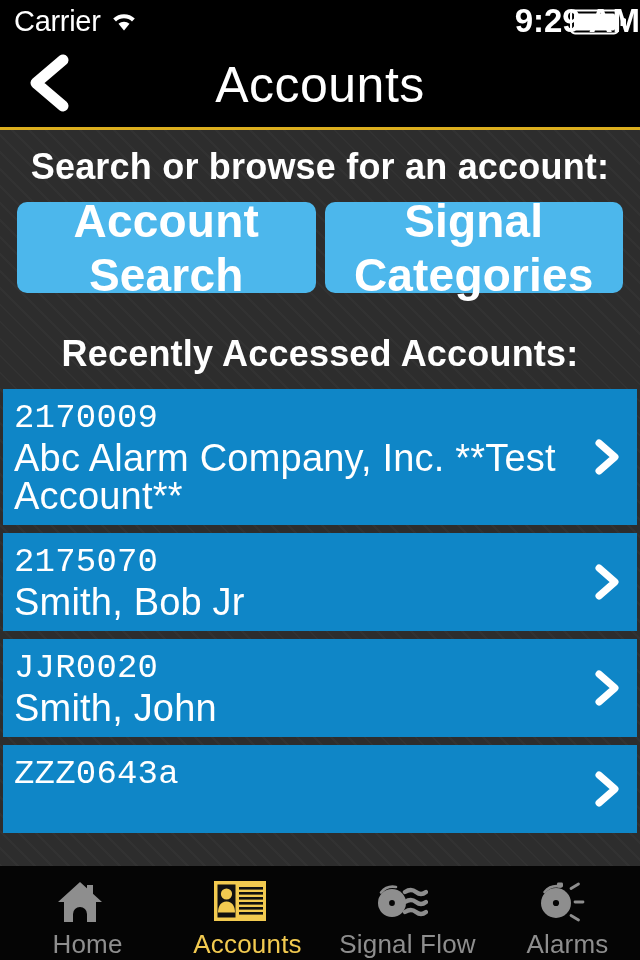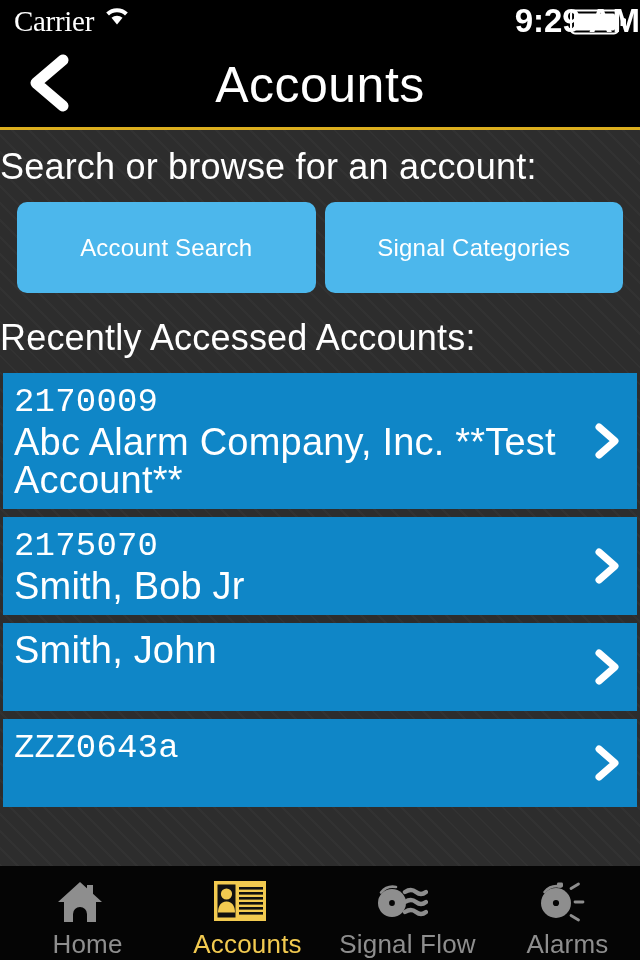--- a/index.html
+++ b/index.html
@@ -9,21 +9,21 @@
     font-family:"Liberation Sans", sans-serif;
     overflow:hidden;
   }
   .phone { position:relative; width:640px; height:960px; background:#000; }
 
   
   .statusbar {
     position:absolute; left:0; top:0; width:640px; height:42px;
     background:#000; color:#fff;
   }
-  .sb-left { position:absolute; left:14px; top:4px; display:flex; align-items:flex-start; gap:8px;font-family:Liberation Serif, serif; }
+  .sb-left { position:absolute; left:14px; top:4px; display:flex; align-items:flex-end; gap:8px; }
   .sb-carrier { font-size:29px; letter-spacing:-0.3px; line-height:34px; }
   .sb-center {
     position:absolute; left:0; top:4px; width:640px; text-align:right;
     font-size:33px; font-weight:bold; line-height:34px;
   }
   .sb-right { position:absolute; right:14px; top:9px; display:flex; align-items:center; }
 
   
   .navbar {
     position:absolute; left:0; top:42px; width:640px; height:85px;
@@ -50,33 +50,33 @@
     background-image:repeating-linear-gradient(
         45deg,
         rgba(255,255,255,0.022) 0px,
         rgba(255,255,255,0.022) 2px,
         rgba(0,0,0,0.0) 2px,
         rgba(0,0,0,0.0) 12px);
     overflow:hidden;
   }
 
   .section-head {
-    width:640px; text-align:left; color:#fff;
-    font-size:36px; font-weight:400; letter-spacing:0.2px;
+    width:640px; text-align:center; color:#fff;
+    font-size:36px; font-weight:700; letter-spacing:0.2px;
   }
   .head-search { margin-top:16px; }
-  .head-recent { margin-top:24px; }
+  .head-recent { margin-top:40px; }
 
   .btn-row {
     display:flex; gap:9px; padding:0 17px; margin-top:14px;
   }
   .big-btn {
     flex:1 1 0; height:91px; border-radius:10px;
     background:#4cb7ec; border:none;
-    color:#fff; font-size:24px; font-weight:400;
+    color:#fff; font-size:46px; font-weight:700;
     font-family:"Liberation Sans", sans-serif;
     display:flex; align-items:center; justify-content:center;
     cursor:pointer; letter-spacing:0.2px;
   }
 
   
   .acct-list { margin-top:14px; }
   .acct-row {
     position:relative;
     margin:0 3px 8px 3px;
@@ -183,20 +183,21 @@
         <div class="acct-num">2175070</div>
         <div class="acct-name">Smith, Bob Jr</div>
         <span class="acct-chev">
           <svg width="34" height="40" viewBox="0 0 34 40">
             <path d="M9 6 L25 20 L9 34" fill="none" stroke="#fff" stroke-width="7" stroke-linecap="round" stroke-linejoin="round"></path>
           </svg>
         </span>
       </div>
 
       <div class="acct-row">
+        <div class="acct-num">JJR0020</div>
         <div class="acct-name">Smith, John</div>
         <span class="acct-chev">
           <svg width="34" height="40" viewBox="0 0 34 40">
             <path d="M9 6 L25 20 L9 34" fill="none" stroke="#fff" stroke-width="7" stroke-linecap="round" stroke-linejoin="round"></path>
           </svg>
         </span>
       </div>
 
       <div class="acct-row">
         <div class="acct-num">ZZZ0643a</div>

